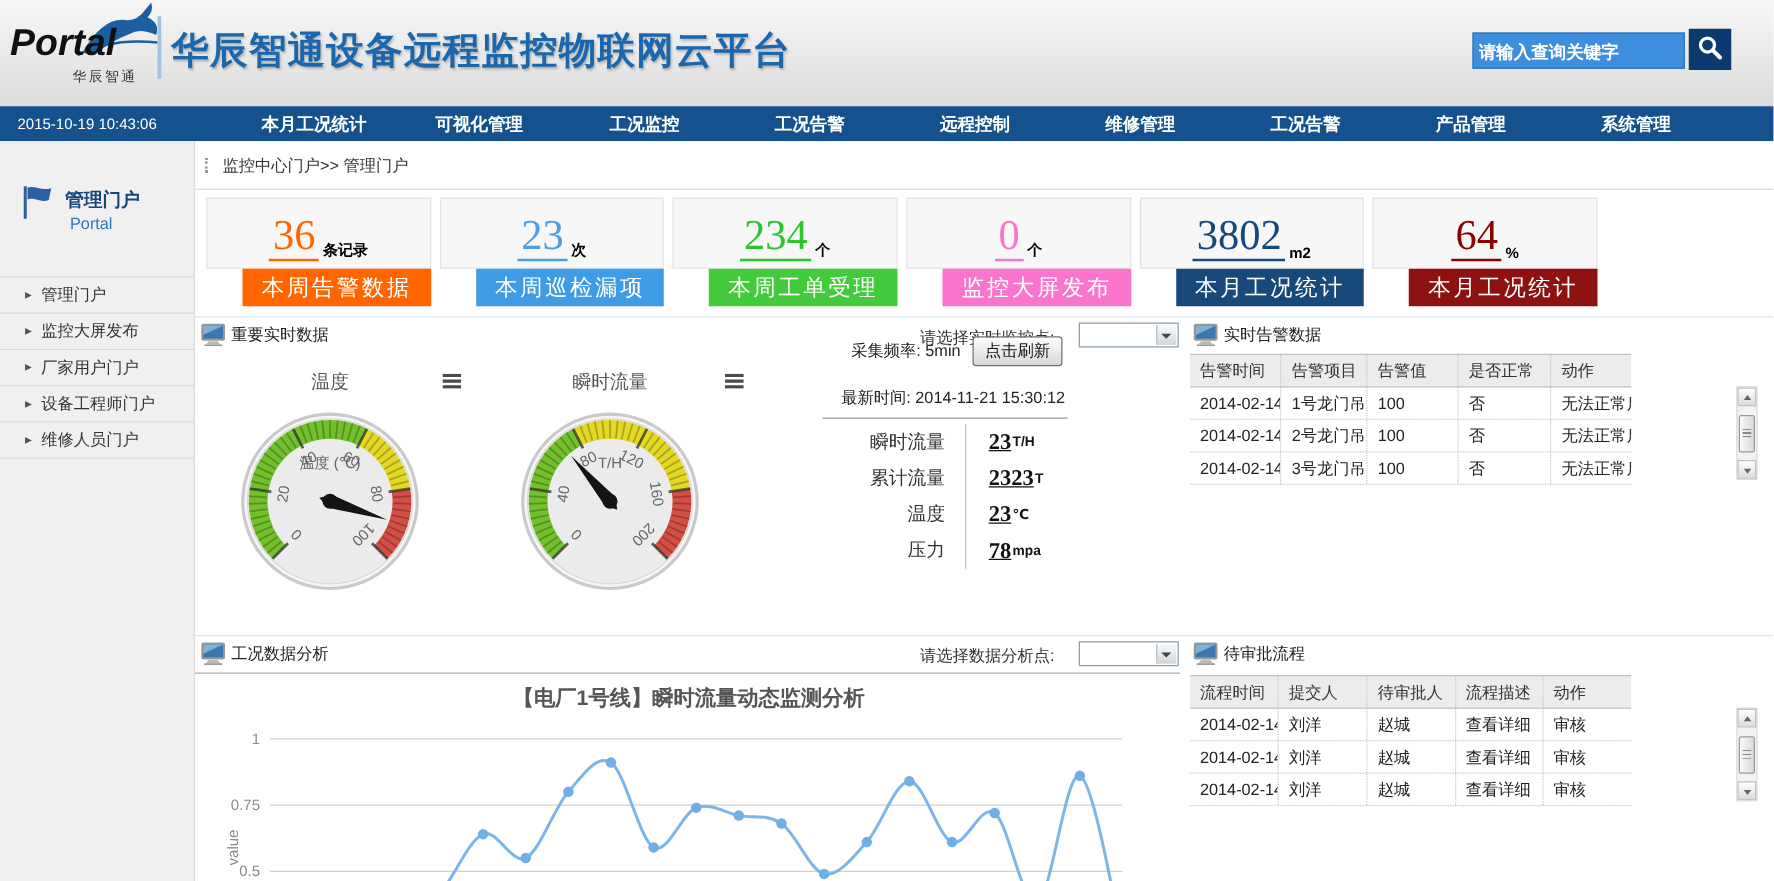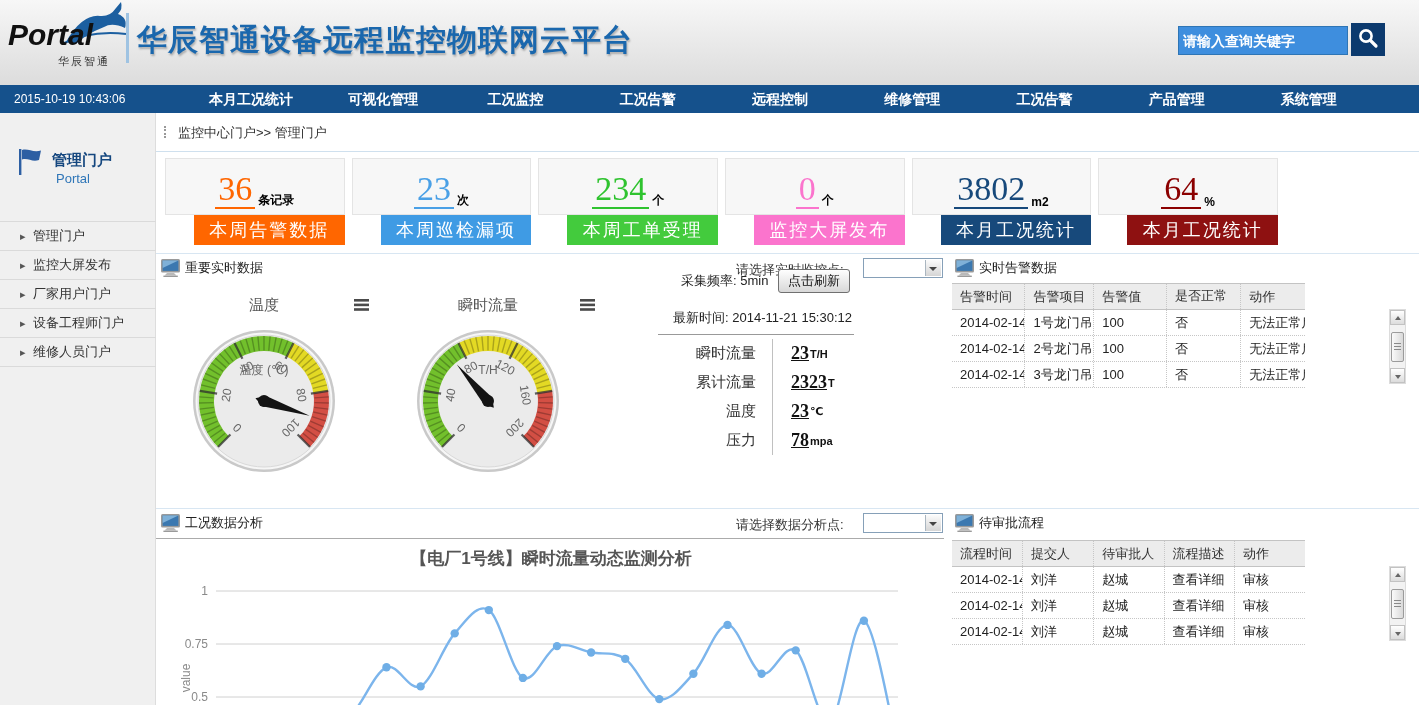--- a/index.html
+++ b/index.html
@@ -461,21 +461,21 @@
         <path d="M7 15 h7 l2.4 2.6 h-11.8 Z" fill="#b9b9b9"></path>
         <rect x="3.4" y="17.6" width="14.4" height="1.4" fill="#9a9a9a"></rect>
       </svg>
       <span class="sec-title">实时告警数据</span>
     </div>
     <div id="alarm-table" class="dtable" style="left:796px;top:170px;">
         <div class="trow thead">
           <div class="tcell" style="width: 91px;">告警时间</div>
           <div class="tcell" style="width: 85px;">告警项目</div>
           <div class="tcell" style="width: 90px;">告警值</div>
-          <div class="tcell" style="width: 92px; font-family: Liberation Mono, monospace;">是否正常</div>
+          <div class="tcell" style="width: 92px;">是否正常</div>
           <div class="tcell" style="width: 79px;">动作</div>
         </div>
       <div class="tbody">
           <div class="trow">
             <div class="tcell" style="width: 91px;">2014-02-14</div>
             <div class="tcell" style="width: 85px;">1号龙门吊</div>
             <div class="tcell" style="width: 90px;">100</div>
             <div class="tcell" style="width: 92px;">否</div>
             <div class="tcell" style="width: 79px;">无法正常启动</div>
           </div>

